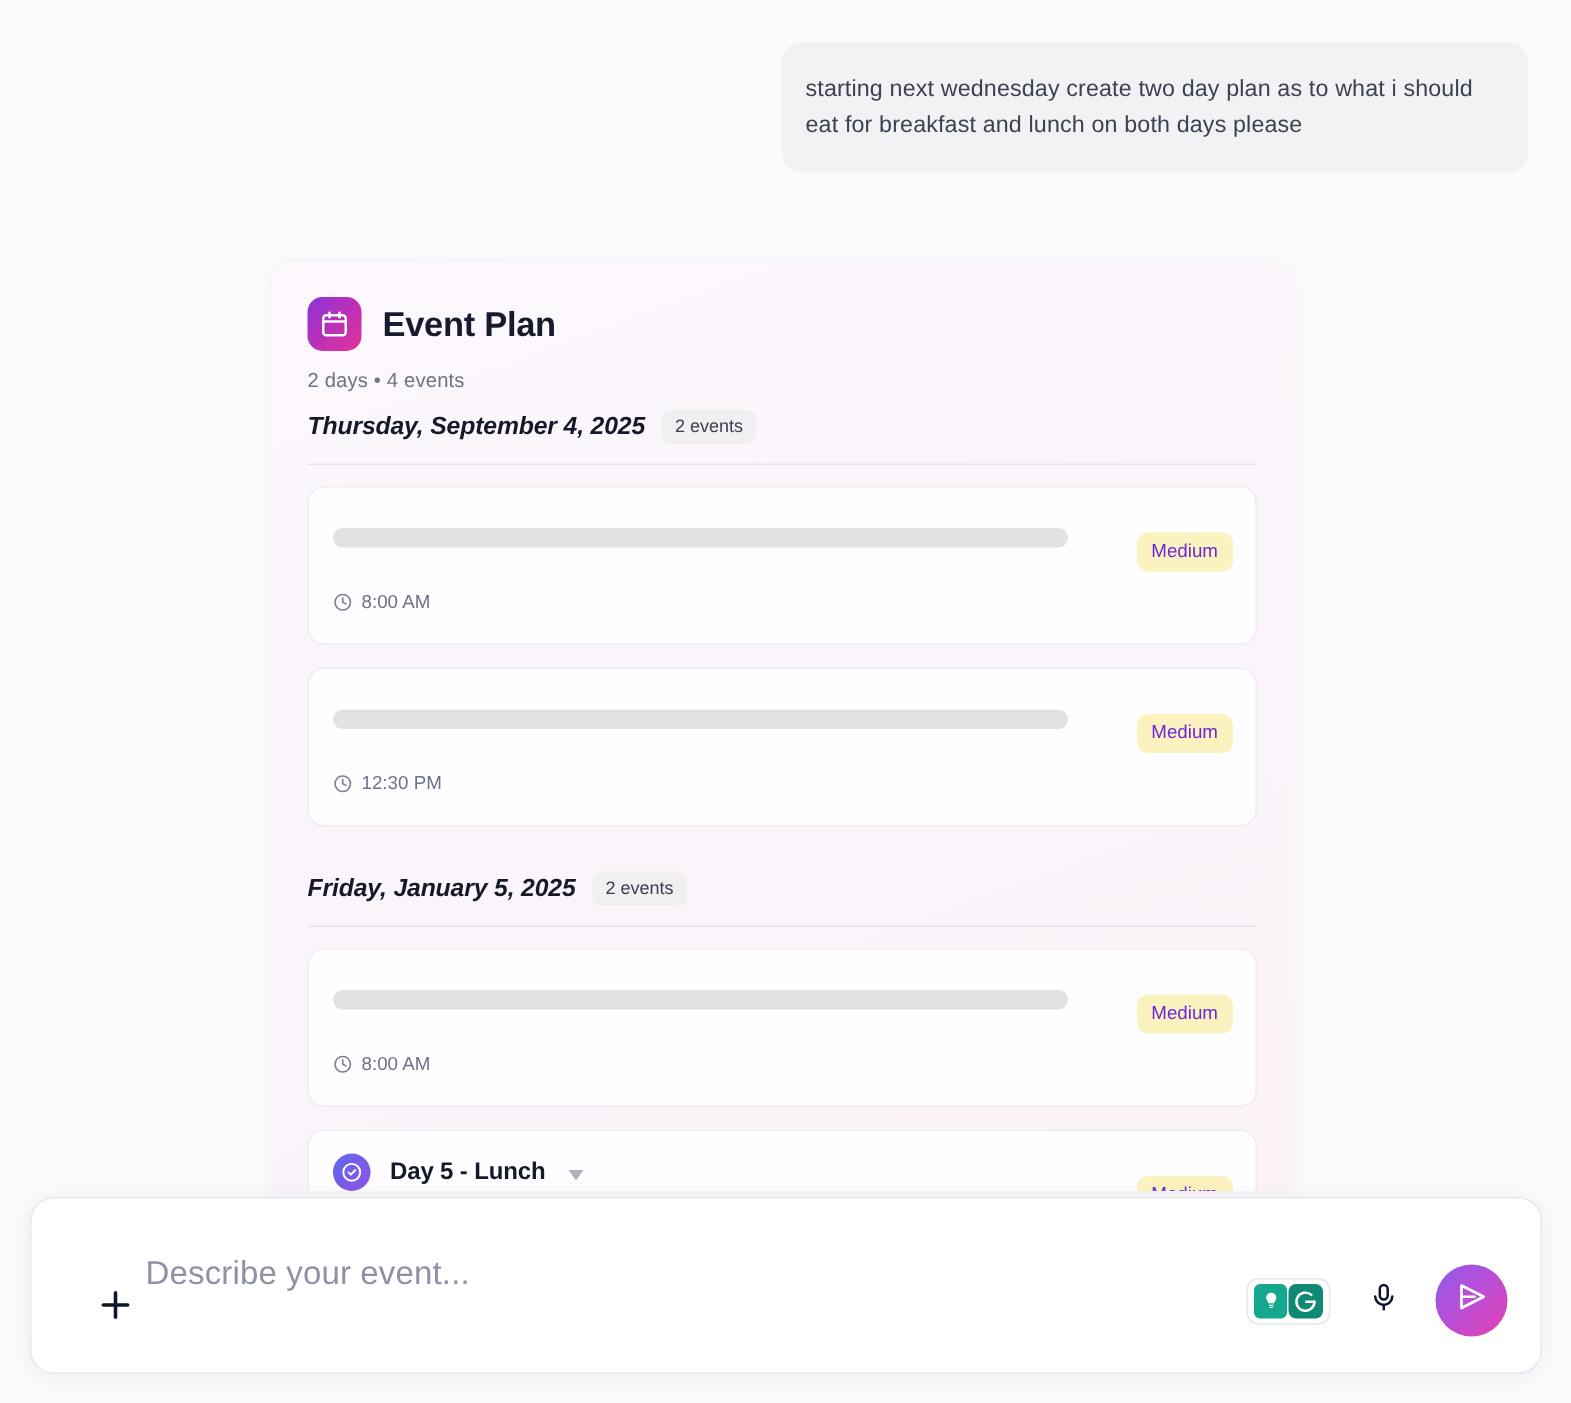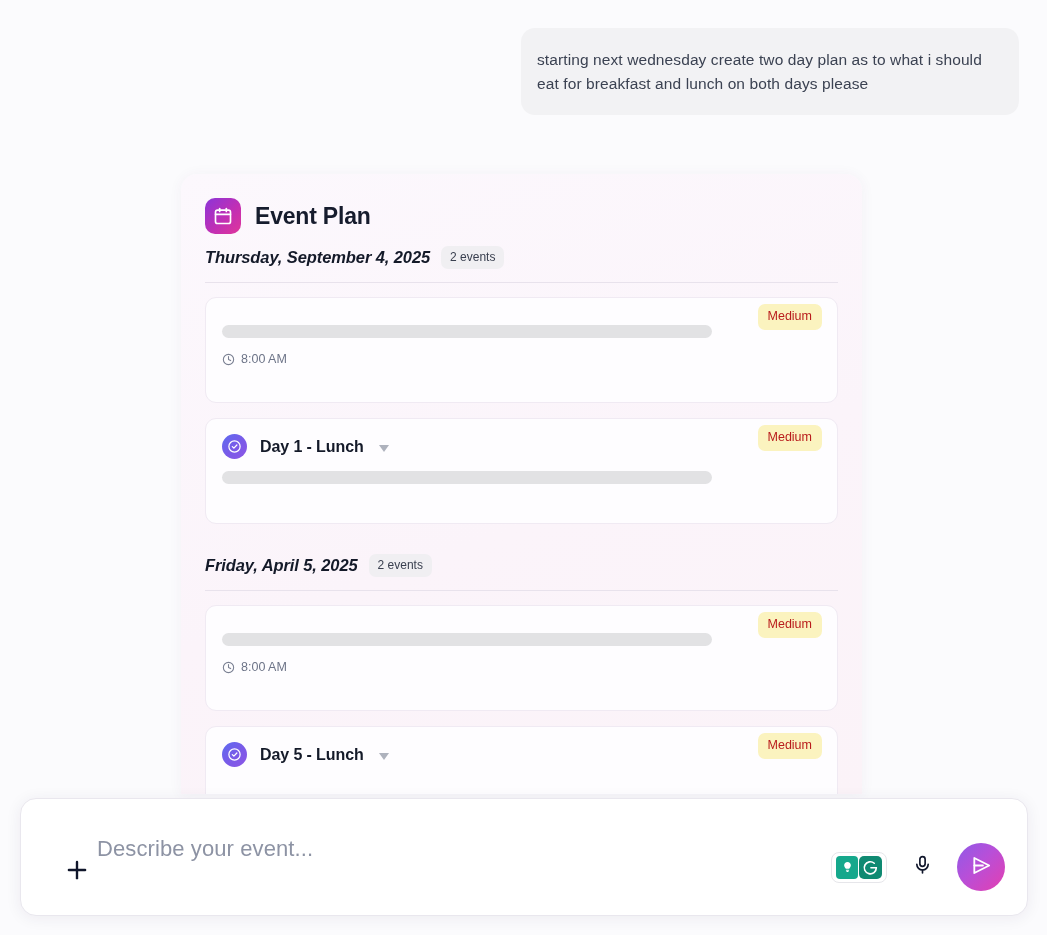--- a/index.html
+++ b/index.html
@@ -140,40 +140,40 @@
   .caret {
     width: 0; height: 0;
     border-left: 5.5px solid transparent;
     border-right: 5.5px solid transparent;
     border-top: 7px solid #aeb2bd;
     margin-left: 2px;
     margin-top: 3px;
   }
   .priority-badge {
     position: absolute;
-    top: 6px; right: 15px;
+    top: 30px; right: 15px;
     background: #fbf3bf;
-    color: #b91c1c;
+    color: #6d28d9;
     font-size: 12.5px;
     border-radius: 7px;
     padding: 6px 10px 7px 10px;
     line-height: 1;
   }
   .skeleton {
     height: 13px;
     border-radius: 7px;
     background: #e2e2e4;
     margin-top: 12px;
     width: 490px;
   }
   .ev-time {
     display: flex;
     align-items: center;
     gap: 6px;
-    margin-top: 14px;
+    margin-top: 29px;
     font-size: 12.5px;
     color: #6d7488;
   }
   .ev-time svg { display: block; flex: none; }
 
   
   .composer {
     position: absolute;
     left: 20px;
     bottom: 19px;
@@ -263,20 +263,21 @@
       <svg width="20" height="20" viewBox="0 0 24 24" fill="none" stroke="#ffffff" stroke-width="2" stroke-linecap="round" stroke-linejoin="round">
         <rect x="3" y="5" width="18" height="16" rx="2.5"></rect>
         <line x1="3" y1="10" x2="21" y2="10"></line>
         <line x1="8" y1="3" x2="8" y2="6.5"></line>
         <line x1="16" y1="3" x2="16" y2="6.5"></line>
       </svg>
     </div>
     <div class="panel-title">Event Plan</div>
   </div>
 
+  <div class="panel-sub">2 days • 4 events</div>
 
   <div class="day-group">
     <div class="day-head">
       <div class="day-title">Thursday, September 4, 2025</div>
       <div class="count-badge">2 events</div>
     </div>
     <div class="day-divider"></div>
 
     <div class="event-card">
       <div class="priority-badge">Medium</div>
@@ -286,38 +287,37 @@
           <svg width="13" height="13" viewBox="0 0 24 24" fill="none" stroke="#7b8193" stroke-width="2" stroke-linecap="round" stroke-linejoin="round">
             <circle cx="12" cy="12" r="9.5"></circle>
             <polyline points="12,6.5 12,12 16,14"></polyline>
           </svg>
         </span>
         <span>8:00 AM</span>
       </div>
     </div>
 
     <div class="event-card">
-      <div class="event-top">
-        <div class="ev-icon">
-          <svg width="15" height="15" viewBox="0 0 24 24" fill="none" stroke="#ffffff" stroke-width="2" stroke-linecap="round" stroke-linejoin="round">
-            <circle cx="12" cy="12" r="9"></circle>
-            <polyline points="8.5,12.2 11,14.6 15.8,9.6"></polyline>
-          </svg>
-        </div>
-        <div class="ev-title">Day 1 - Lunch</div>
-        <div class="caret"></div>
-      </div>
       <div class="priority-badge">Medium</div>
       <div class="skeleton"></div>
+      <div class="ev-time">
+        <span>
+          <svg width="13" height="13" viewBox="0 0 24 24" fill="none" stroke="#7b8193" stroke-width="2" stroke-linecap="round" stroke-linejoin="round">
+            <circle cx="12" cy="12" r="9.5"></circle>
+            <polyline points="12,6.5 12,12 16,14"></polyline>
+          </svg>
+        </span>
+        <span>12:30 PM</span>
+      </div>
     </div>
   </div>
 
   <div class="day-group second">
     <div class="day-head">
-      <div class="day-title">Friday, April 5, 2025</div>
+      <div class="day-title">Friday, January 5, 2025</div>
       <div class="count-badge">2 events</div>
     </div>
     <div class="day-divider"></div>
 
     <div class="event-card">
       <div class="priority-badge">Medium</div>
       <div class="skeleton"></div>
       <div class="ev-time">
         <span>
           <svg width="13" height="13" viewBox="0 0 24 24" fill="none" stroke="#7b8193" stroke-width="2" stroke-linecap="round" stroke-linejoin="round">

